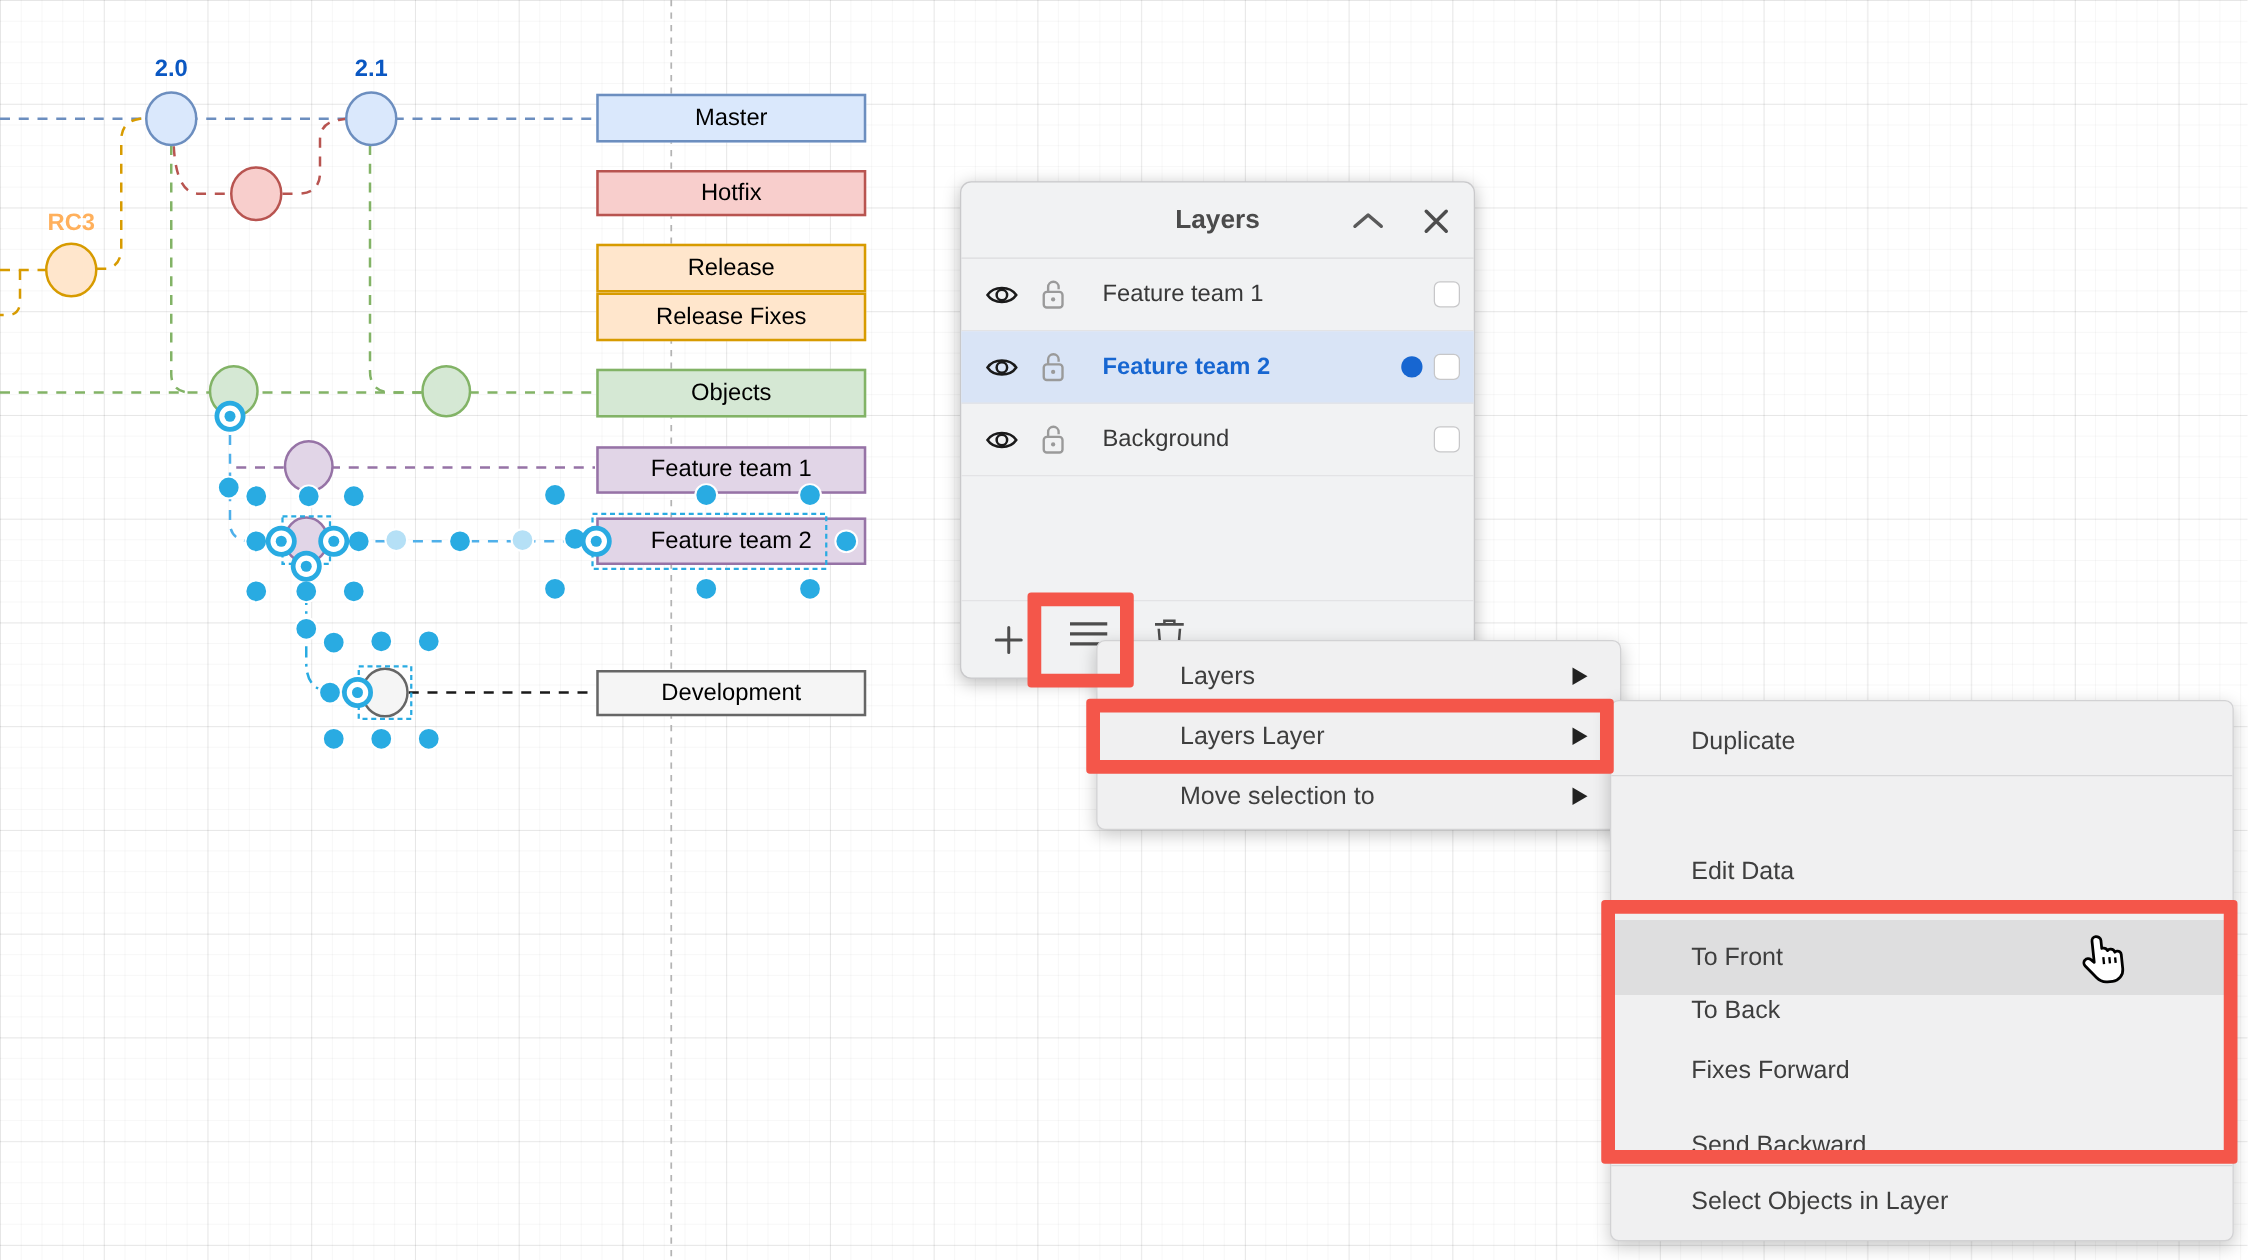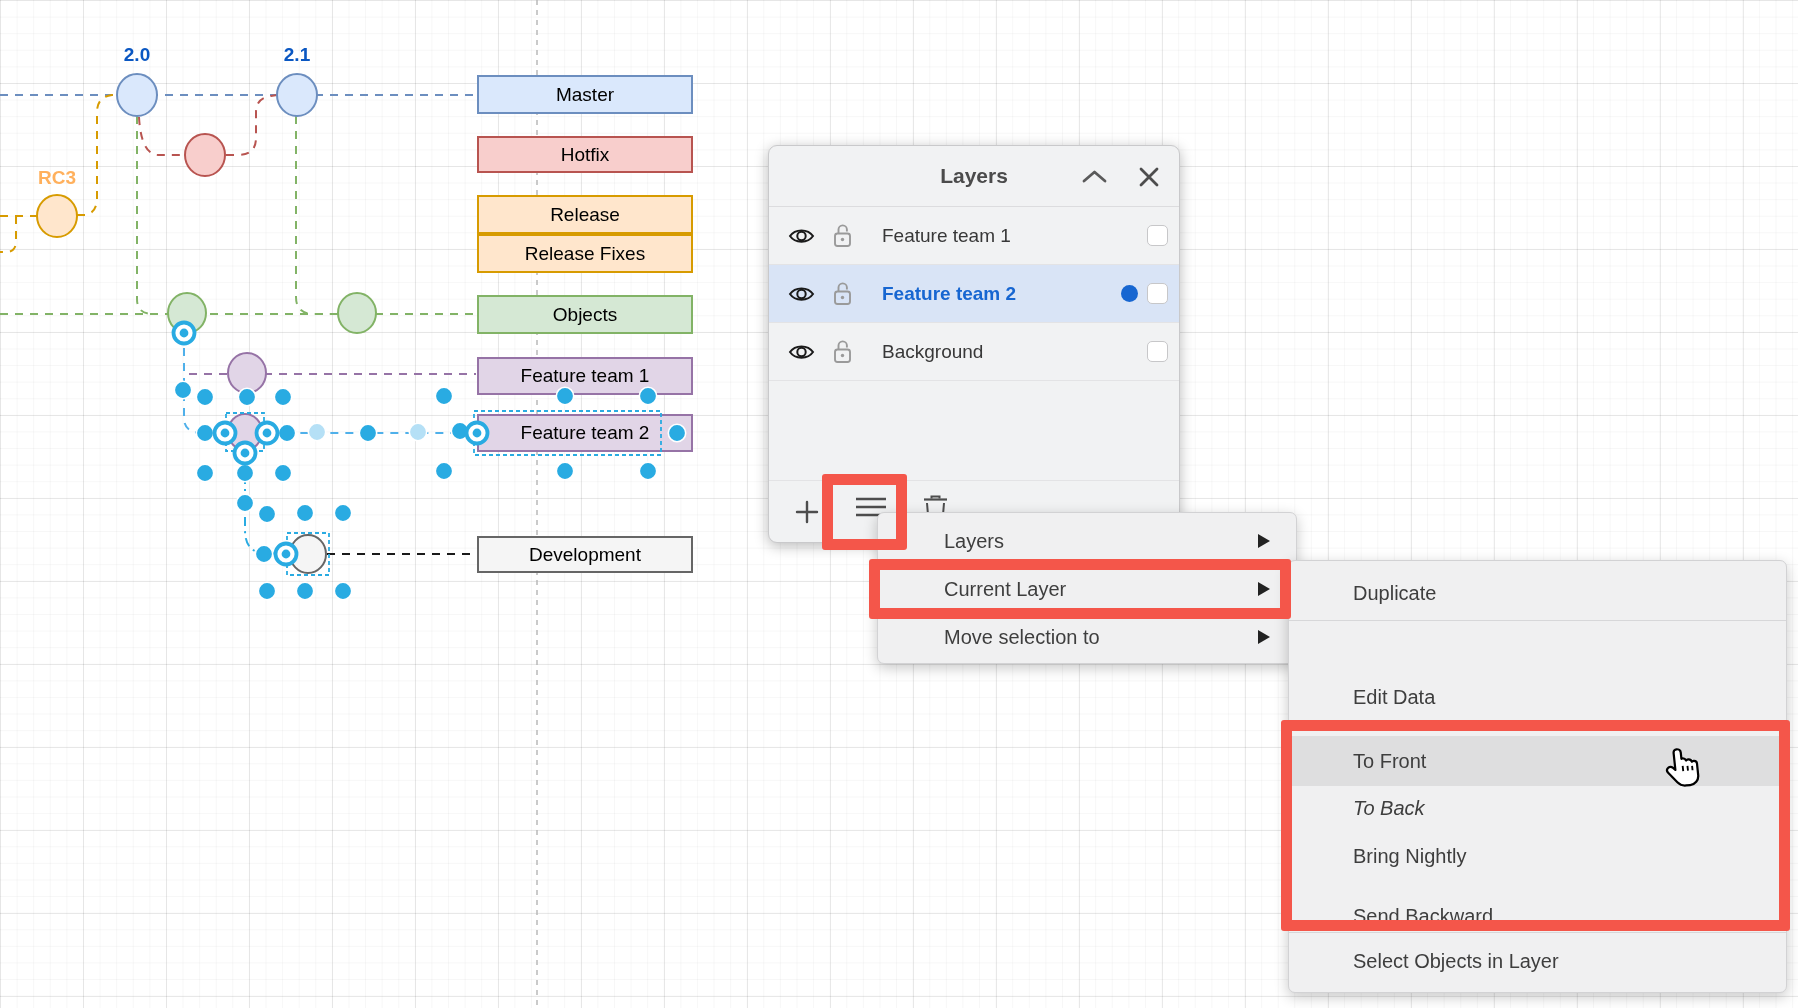--- a/index.html
+++ b/index.html
@@ -273,45 +273,45 @@
     </svg>
   </div>
 </div>
 
 <div class="menu menu1">
   <div class="m1item">
     <span>Layers</span>
     <span class="march"></span>
   </div>
   <div class="m1item">
-    <span>Current Layer</span>
+    <span>Layers Layer</span>
     <span class="march"></span>
   </div>
   <div class="m1item">
     <span>Move selection to</span>
     <span class="march"></span>
   </div>
 </div>
 
 <div class="menu menu2">
   <div class="m2item" style="top:6px;   height:52px;">
     <span>Duplicate</span>
   </div>
   <div class="msep" style="top:59px;"></div>
   <div class="m2item" style="top:114px; height:44px;">
     <span>Edit Data</span>
   </div>
-  <div class="m2item hov" style="top:175px; height:50px;">
+  <div class="m2item hov" style="top:175px; height:60px;">
     <span>To Front</span>
   </div>
-  <div class="m2item" style="top:223px; height:48px;font-style:italic;">
+  <div class="m2item" style="top:223px; height:48px;">
     <span>To Back</span>
   </div>
   <div class="m2item" style="top:271px; height:48px;">
-    <span>Bring Nightly</span>
+    <span>Fixes Forward</span>
   </div>
   <div class="m2item" style="top:319px; height:48px;align-items:flex-end;">
     <span>Send Backward</span>
   </div>
   <div class="msep" style="top:371px;"></div>
   <div class="m2item" style="top:374px; height:52px;">
     <span>Select Objects in Layer</span>
   </div>
 </div>
 

